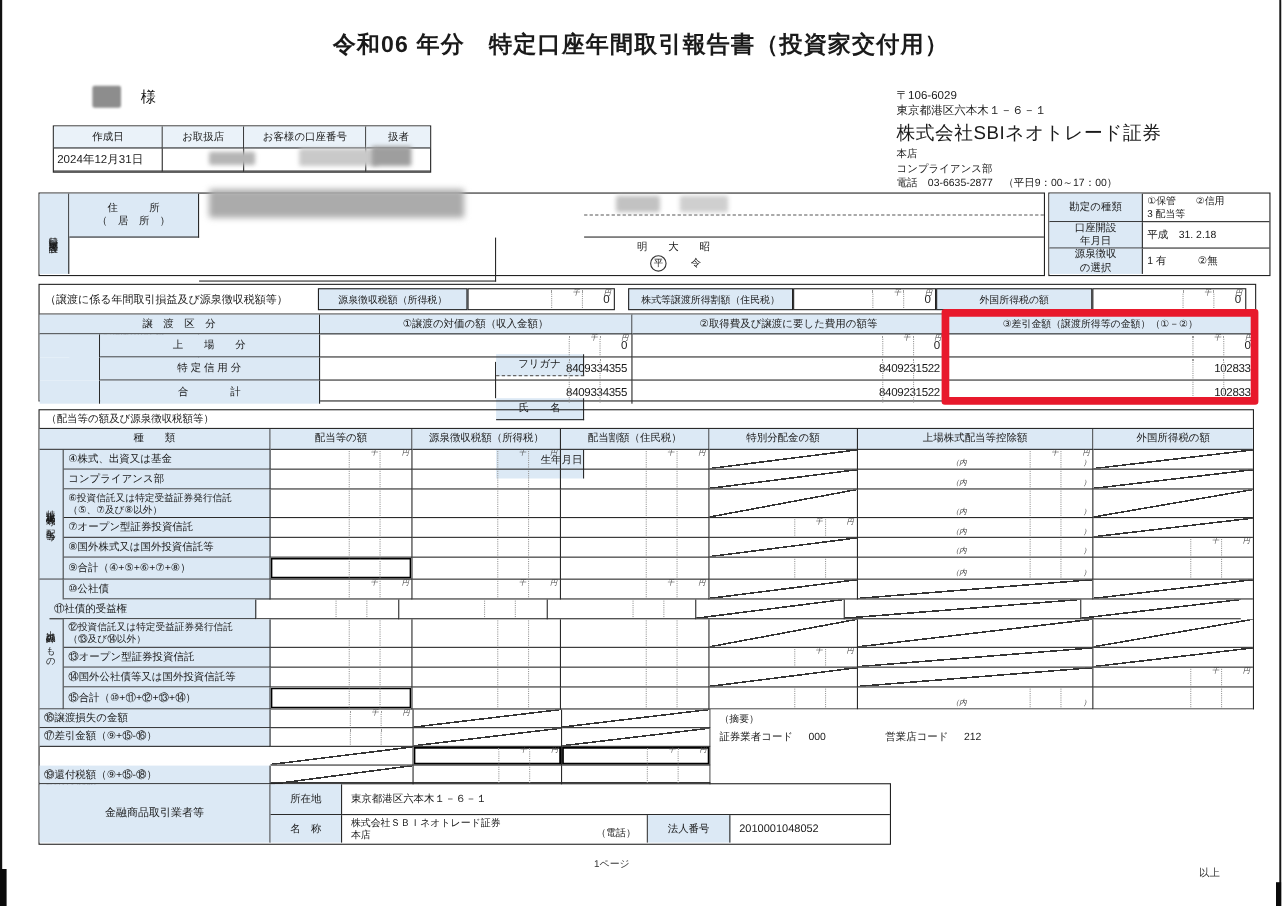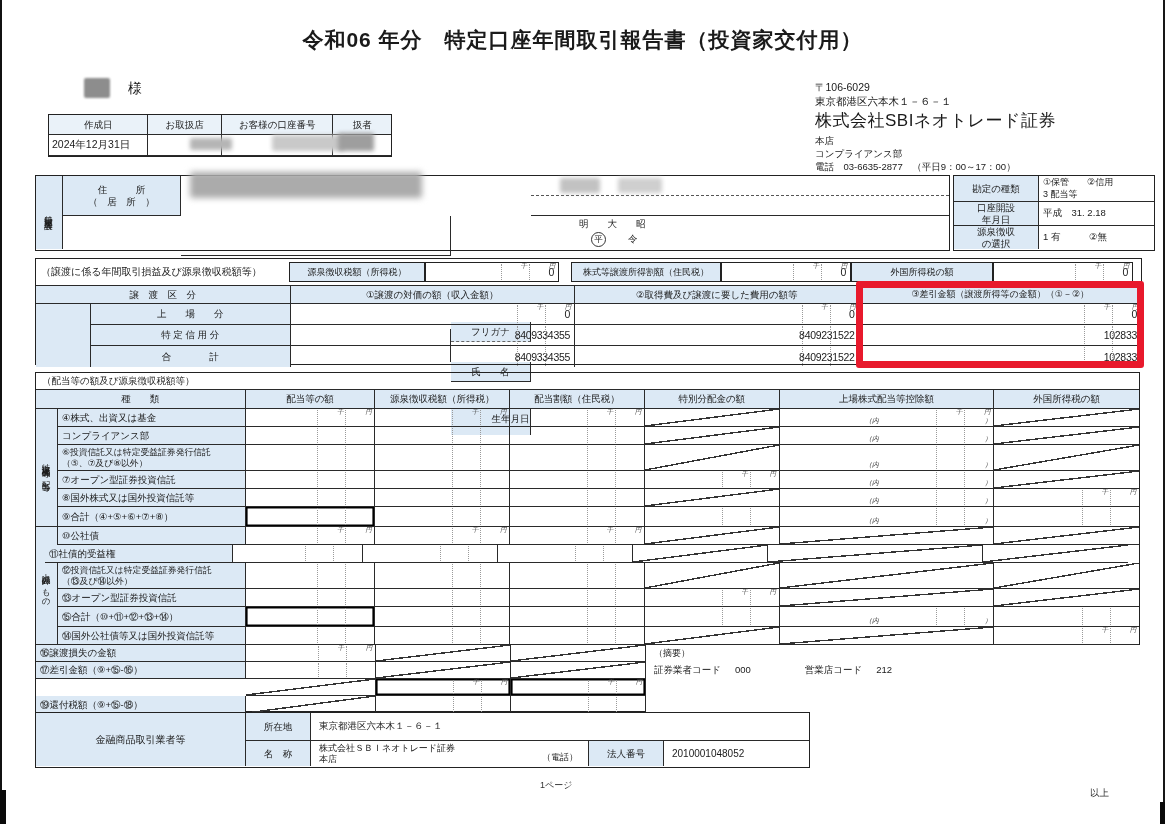--- a/index.html
+++ b/index.html
@@ -342,44 +342,44 @@
         <div class="c amt" style="width:135px;"></div>
         <div class="c amt" style="width:135px;"></div>
         <div class="c amt" style="width:135px;">
             <i class="sen">千</i>
             <i class="yen">円</i>
           </div>
         <div class="c slash" style="width:215px;"></div>
         <div class="c slash nr" style="width:145px;"></div>
       </div>
 
+      <div class="row" style="height:18px;margin-left:22px;">
+        <div class="c lb rl" style="width:188px;">⑭国外公社債等又は国外投資信託等</div>
+        <div class="c amt" style="width:130px;"></div>
+        <div class="c amt" style="width:135px;"></div>
+        <div class="c amt" style="width:135px;"></div>
+        <div class="c slash" style="width:135px;"></div>
+        <div class="c slash" style="width:215px;"></div>
+        <div class="c amt nr" style="width:145px;">
+            <i class="sen">千</i>
+            <i class="yen">円</i>
+          </div>
+      </div>
+
       <div class="row" style="height:20px;margin-left:22px;">
         <div class="c lb rl" style="width:188px;">⑮合計（⑩+⑪+⑫+⑬+⑭）</div>
         <div class="c amt bold" style="width:130px;"></div>
         <div class="c amt" style="width:135px;"></div>
         <div class="c amt" style="width:135px;"></div>
         <div class="c amt" style="width:135px;"></div>
         <div class="c amt" style="width:215px;">
             <i class="uchi">（内</i>
             <i class="uchic">）</i>
           </div>
         <div class="c amt nr" style="width:145px;"></div>
-      </div>
-
-      <div class="row" style="height:18px;margin-left:22px;">
-        <div class="c lb rl" style="width:188px;">⑭国外公社債等又は国外投資信託等</div>
-        <div class="c amt" style="width:130px;"></div>
-        <div class="c amt" style="width:135px;"></div>
-        <div class="c amt" style="width:135px;"></div>
-        <div class="c slash" style="width:135px;"></div>
-        <div class="c slash" style="width:215px;"></div>
-        <div class="c amt nr" style="width:145px;">
-            <i class="sen">千</i>
-            <i class="yen">円</i>
-          </div>
       </div>
 
       <div class="row" style="height:17px;">
         <div class="c lb rl" style="width:210px;">⑯譲渡損失の金額</div>
         <div class="c amt" style="width:130px;">
             <i class="sen">千</i>
             <i class="yen">円</i>
           </div>
         <div class="c slash" style="width:135px;"></div>
         <div class="c slash" style="width:135px;"></div>

